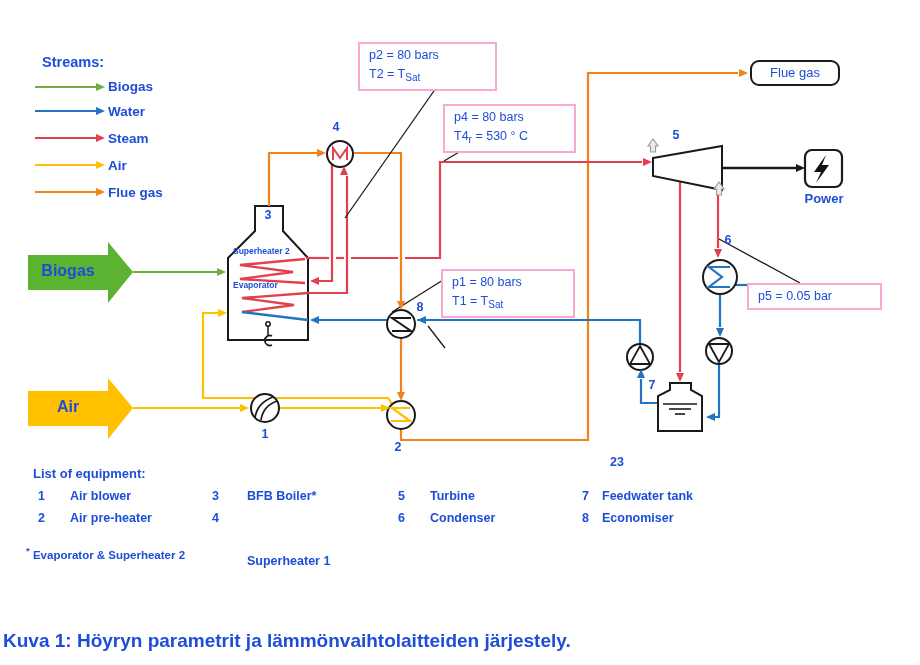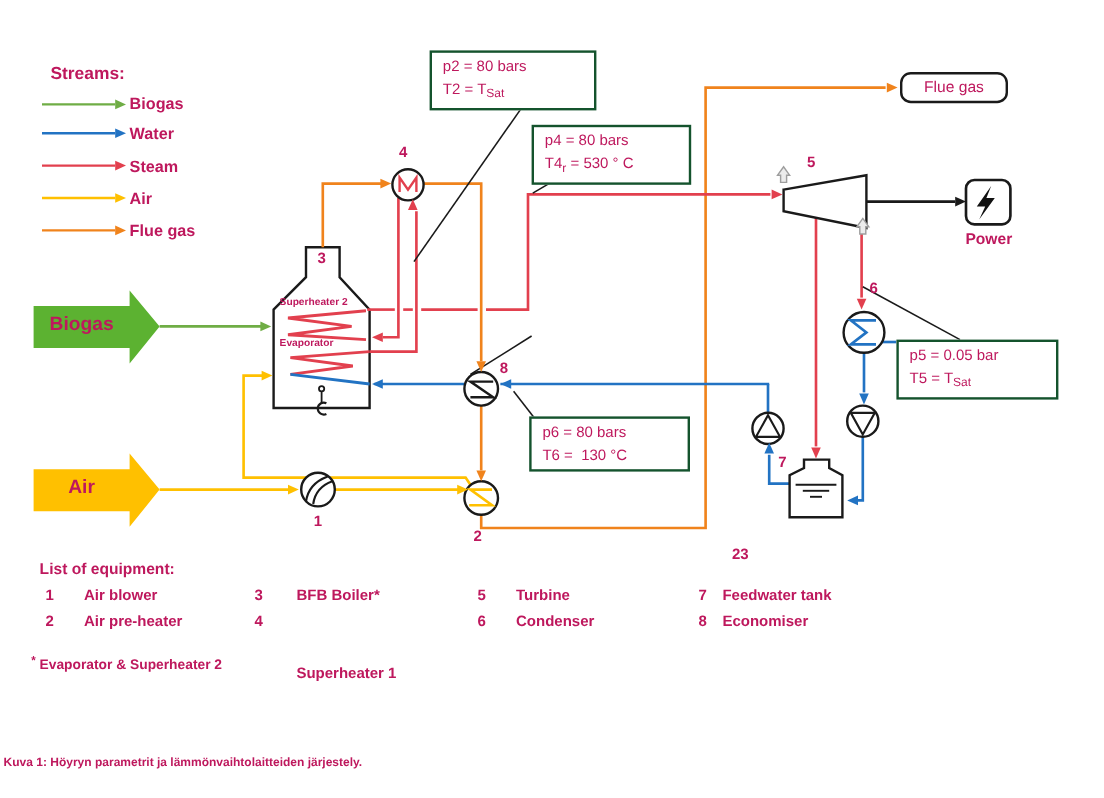--- a/index.html
+++ b/index.html
@@ -1,34 +1,34 @@
 <!DOCTYPE html>
 <html><head>
 <meta charset="utf-8">
 <style>
   html,body{margin:0;padding:0;background:#fff;}
   #canvas{position:relative;width:920px;height:665px;background:#fff;overflow:hidden;
-          font-family:"Liberation Sans","DejaVu Sans",sans-serif;color:#be185d;}
+          font-family:"Liberation Sans","DejaVu Sans",sans-serif;color:#1d4ed8;}
   #diagram-svg{position:absolute;left:0;top:0;}
   .txt{position:absolute;white-space:nowrap;font-weight:bold;}
   .legend-title{font-weight:bold;font-size:14.5px;}
   .legend-label{font-size:13.5px;}
   .bigarrow-label{font-size:16px;text-align:center;width:80px;}
   .num-label{font-size:12.5px;text-align:center;width:20px;}
   .boiler-inner{font-size:8.5px;}
-  .pbox{position:absolute;background:#fff;border:2px solid #14532d;padding:2px 0 2px 9px;
+  .pbox{position:absolute;background:#fff;border:2px solid #f9a8d4;padding:2px 0 2px 9px;
         font-size:12.5px;line-height:19px;}
   .pbox .ln{white-space:pre;}
   .sub{font-size:10px;vertical-align:-3px;}
   .rounded-box{position:absolute;background:#fff;border:2px solid #1a1a1a;border-radius:9px;
         font-size:13px;text-align:center;}
   .eq-title{font-weight:bold;font-size:13px;}
   .eq-item{font-size:12.5px;}
   .footnote{font-size:11.5px;}
-  .caption{font-size:10px;}
+  .caption{font-size:19px;}
 </style>
 </head>
 <body>
 
 <div id="canvas">
 
 <svg id="diagram-svg" width="920" height="665" viewBox="0 0 920 665">
 
   <g>
     <polygon points="255,206 283,206 283,231 308,258 308,340 228,340 228,258 255,231" fill="#fff" stroke="#1a1a1a" stroke-width="2"></polygon>
@@ -213,27 +213,26 @@
 <div class="txt" style="left:610px;top:455px;font-size:12.5px;">23</div>
 
 <div class="pbox" style="left:358px;top:42px;width:126px;">
   <div class="ln">p2 = 80 bars</div>
   <div class="ln"><span>T2 = T</span><span class="sub">Sat</span></div>
 </div>
 <div class="pbox" style="left:443px;top:104px;width:120px;">
   <div class="ln">p4 = 80 bars</div>
   <div class="ln"><span>T4</span><span class="sub">r</span><span> = 530 ° C</span></div>
 </div>
-<div class="pbox" style="left:441px;top:347px;width:121px;">
-  <div class="ln">p6 = 80 bars</div>
-  <div class="ln">T6 =  130 °C</div>
+<div class="pbox" style="left:441px;top:269px;width:121px;">
+  <div class="ln">p1 = 80 bars</div>
+  <div class="ln"><span>T1 = T</span><span class="sub">Sat</span></div>
 </div>
 <div class="pbox" style="left:747px;top:283px;width:122px;">
   <div class="ln">p5 = 0.05 bar</div>
-  <div class="ln"><span>T5 = T</span><span class="sub">Sat</span></div>
 </div>
 
 <div class="rounded-box" style="left:750px;top:60px;width:86px;height:22px;line-height:22px;">Flue gas</div>
 
 <div class="txt" style="left:797px;top:191px;width:54px;text-align:center;font-size:13px;">Power</div>
 
 <div class="txt eq-title" style="left:33px;top:466px;">List of equipment:</div>
 <div class="txt eq-item" style="left:38px;top:489px;">1</div>
 <div class="txt eq-item" style="left:70px;top:489px;">Air blower</div>
 <div class="txt eq-item" style="left:38px;top:511px;">2</div>

